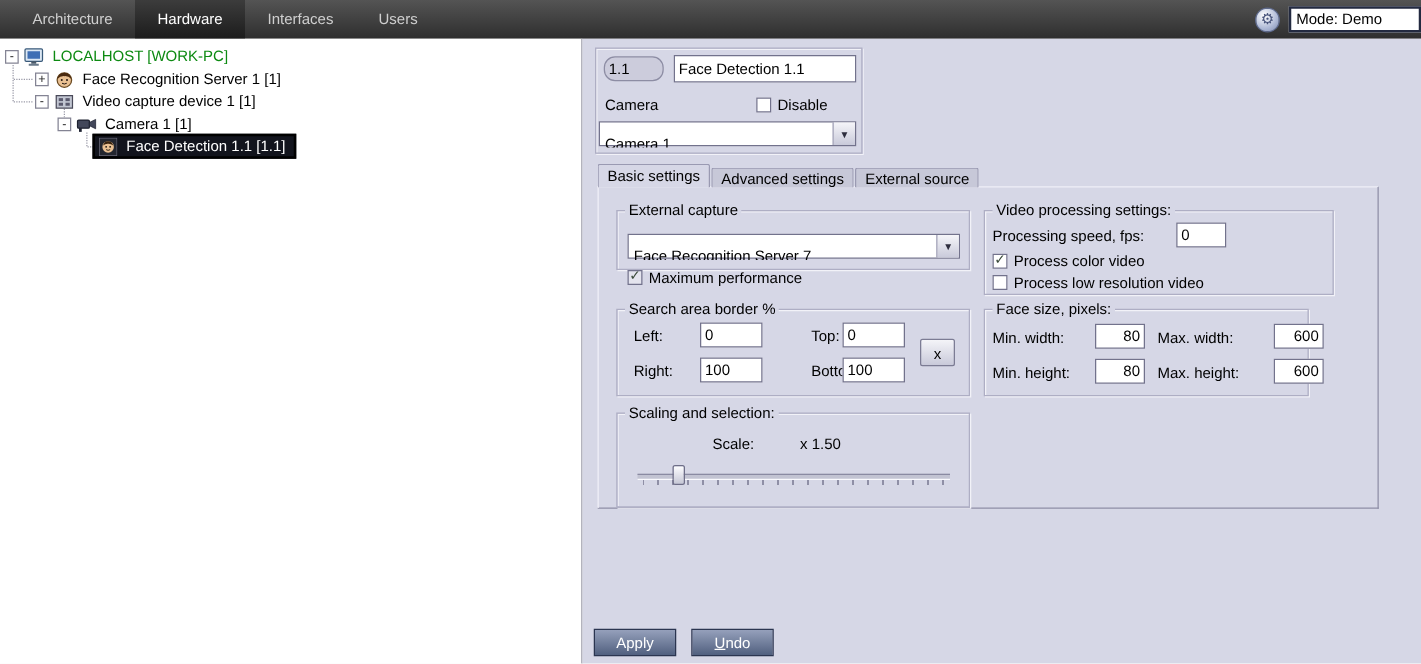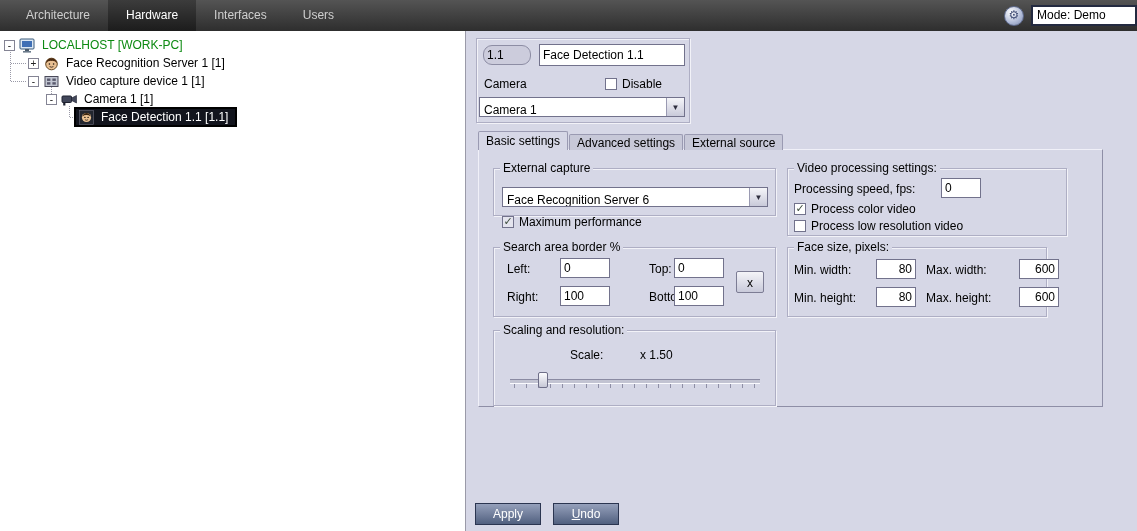--- a/index.html
+++ b/index.html
@@ -29,21 +29,21 @@
 
   
   .right-panel{position:absolute;left:466px;top:31px;width:671px;height:500px;background:#d6d7e6;}
   .groupbox{position:absolute;border:1px solid #aeaec4;box-shadow:inset 1px 1px 0 #f2f2f8,1px 1px 0 #f2f2f8;box-sizing:border-box;}
   .gtitle{position:absolute;top:-8px;left:6px;background:#d6d7e6;padding:0 3px;white-space:nowrap;}
   .lbl{position:absolute;white-space:nowrap;}
   .tb{position:absolute;border:1px solid #72728c;background:#fff;font:12px "Liberation Sans",sans-serif;padding:1px 3px;box-sizing:border-box;}
   .tb.gray{background:#ccccdc;border-color:#8d8da4;}
   .tb.num{text-align:right;}
   .combo{position:absolute;background:#fff;border:1px solid #72728c;display:flex;align-items:stretch;box-sizing:border-box;}
-  .combo-text{flex:1;padding:5px 4px;overflow:hidden;white-space:nowrap;font-size:12px;}
+  .combo-text{flex:1;padding:10px 4px;overflow:hidden;white-space:nowrap;font-size:12px;}
   .combo-btn{width:17px;background:linear-gradient(#f5f5f9,#c9cada);border-left:1px solid #9a9ab2;display:flex;align-items:center;justify-content:center;font-size:8px;color:#2e2e3e;}
   .check-row{position:absolute;display:flex;align-items:center;gap:5px;white-space:nowrap;}
   .cb{width:12px;height:12px;border:1px solid #72728c;background:#fff;display:inline-flex;align-items:center;justify-content:center;flex:0 0 auto;box-sizing:border-box;}
   .cb.gray{background:#e4e4ee;}
   .cb .ck{font-size:11px;line-height:10px;color:#3a4a3a;margin-top:-2px;}
 
   .tabs{position:absolute;left:12px;top:100px;height:19px;display:flex;align-items:flex-end;z-index:2;}
   .tab{border:1px solid #9a9ab2;border-bottom:none;background:#c7c8d8;height:16px;line-height:16px;padding:0 7px;margin-right:1px;font-size:12px;border-radius:2px 2px 0 0;box-sizing:border-box;}
   .tab.active{background:#d6d7e6;height:19px;line-height:18px;}
   .tab-panel{position:absolute;left:12px;top:118px;width:625px;height:258px;background:#d6d7e6;border:1px solid;border-color:#f0f0f8 #8e8ea6 #8e8ea6 #f0f0f8;z-index:1;box-sizing:border-box;}
@@ -172,21 +172,21 @@
       <div class="tab active">Basic settings</div>
       <div class="tab">Advanced settings</div>
       <div class="tab">External source</div>
     </div>
 
     <div class="tab-panel">
 
       <div class="groupbox" style="left:14px;top:18px;width:283px;height:48px">
         <span class="gtitle">External capture</span>
         <div class="combo" style="left:8px;top:18px;width:266px;height:20px">
-          <span class="combo-text">Face Recognition Server 6</span>
+          <span class="combo-text">Face Recognition Server 7</span>
           <span class="combo-btn">▼</span>
         </div>
         <div class="check-row" style="left:8px;top:46px">
           <span class="cb gray">
               <span class="ck">✓</span>
             </span>
           <span>Maximum performance</span>
         </div>
       </div>
 
@@ -225,21 +225,21 @@
         <input class="tb num" style="left: 88px; top: 11px; width: 40px; height: 20px;" value="80">
         <span class="lbl" style="left:138px;top:15px">Max. width:</span>
         <input class="tb num" style="left: 231px; top: 11px; width: 40px; height: 20px;" value="600">
         <span class="lbl" style="left:6px;top:43px">Min. height:</span>
         <input class="tb num" style="left: 88px; top: 39px; width: 40px; height: 20px;" value="80">
         <span class="lbl" style="left:138px;top:43px">Max. height:</span>
         <input class="tb num" style="left: 231px; top: 39px; width: 40px; height: 20px;" value="600">
       </div>
 
       <div class="groupbox" style="left:14px;top:180px;width:283px;height:76px">
-        <span class="gtitle">Scaling and resolution:</span>
+        <span class="gtitle">Scaling and selection:</span>
         <span class="lbl" style="left:76px;top:17px">Scale:</span>
         <span class="lbl" style="left:146px;top:17px">x 1.50</span>
         <div class="slider" style="left:16px;top:40px;width:250px;height:20px">
           <div class="slider-track"></div>
           <div class="slider-ticks"></div>
           <div class="slider-thumb" style="left:28px"></div>
         </div>
       </div>
 
     </div>

